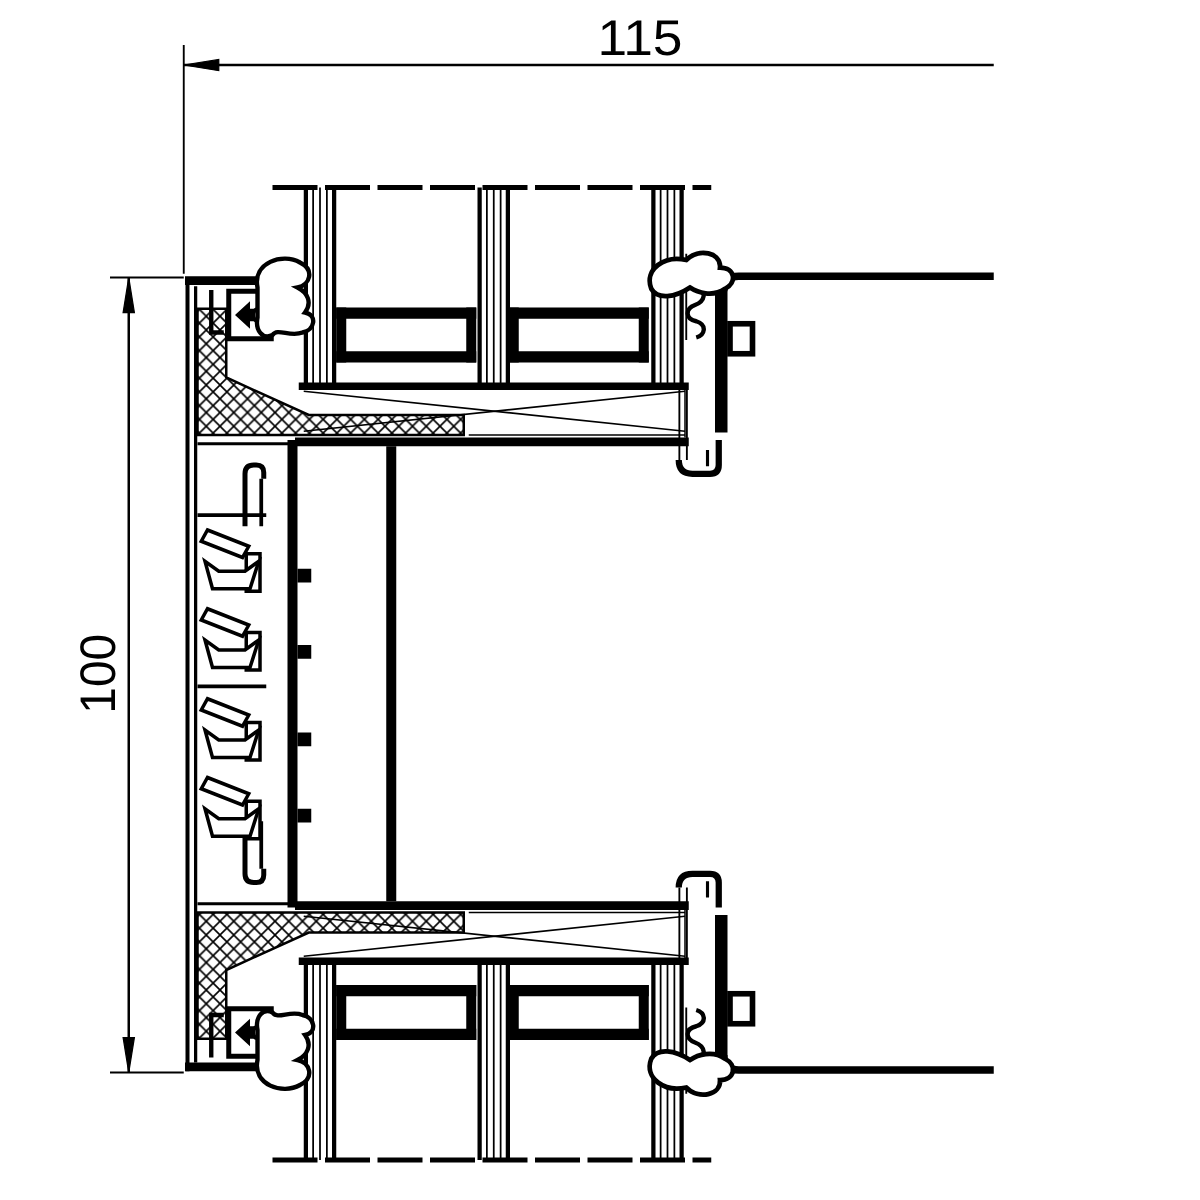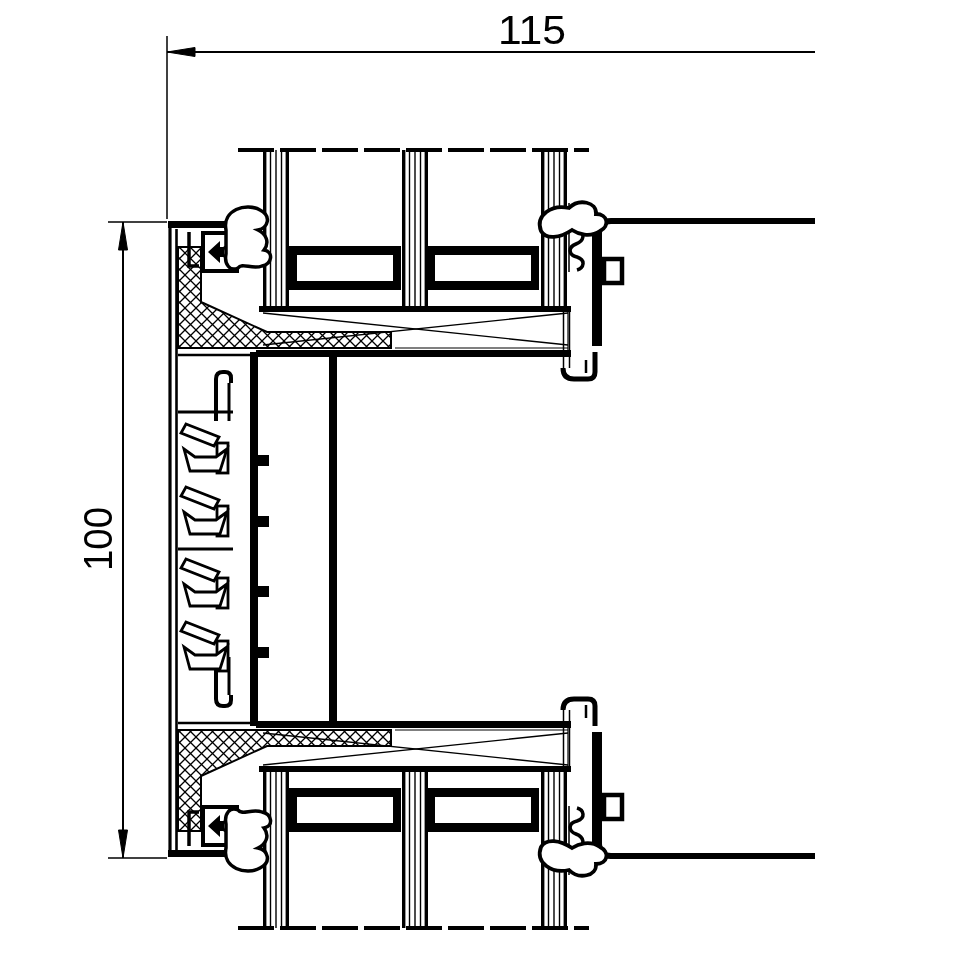--- a/index.html
+++ b/index.html
@@ -1,17 +1,17 @@
 <!DOCTYPE html>
 <html><head>
 <meta charset="utf-8">
 <style>
   html,body{margin:0;padding:0;background:#ffffff;}
   .stage{width:795px;height:960px;background:#ffffff;position:relative;overflow:hidden;
-         font-family:"Liberation Sans", sans-serif;margin-left:20px;}
+         font-family:"Liberation Sans", sans-serif;}
   svg{display:block}
   .dim-text{font-family:"Liberation Sans", sans-serif;font-size:40px;fill:#000;}
 </style>
 </head>
 <body>
 
 <div class="stage">
 <svg width="960" height="960" viewBox="0 0 960 960">
   <defs>
     <pattern id="xh" width="11" height="11" patternUnits="userSpaceOnUse">

